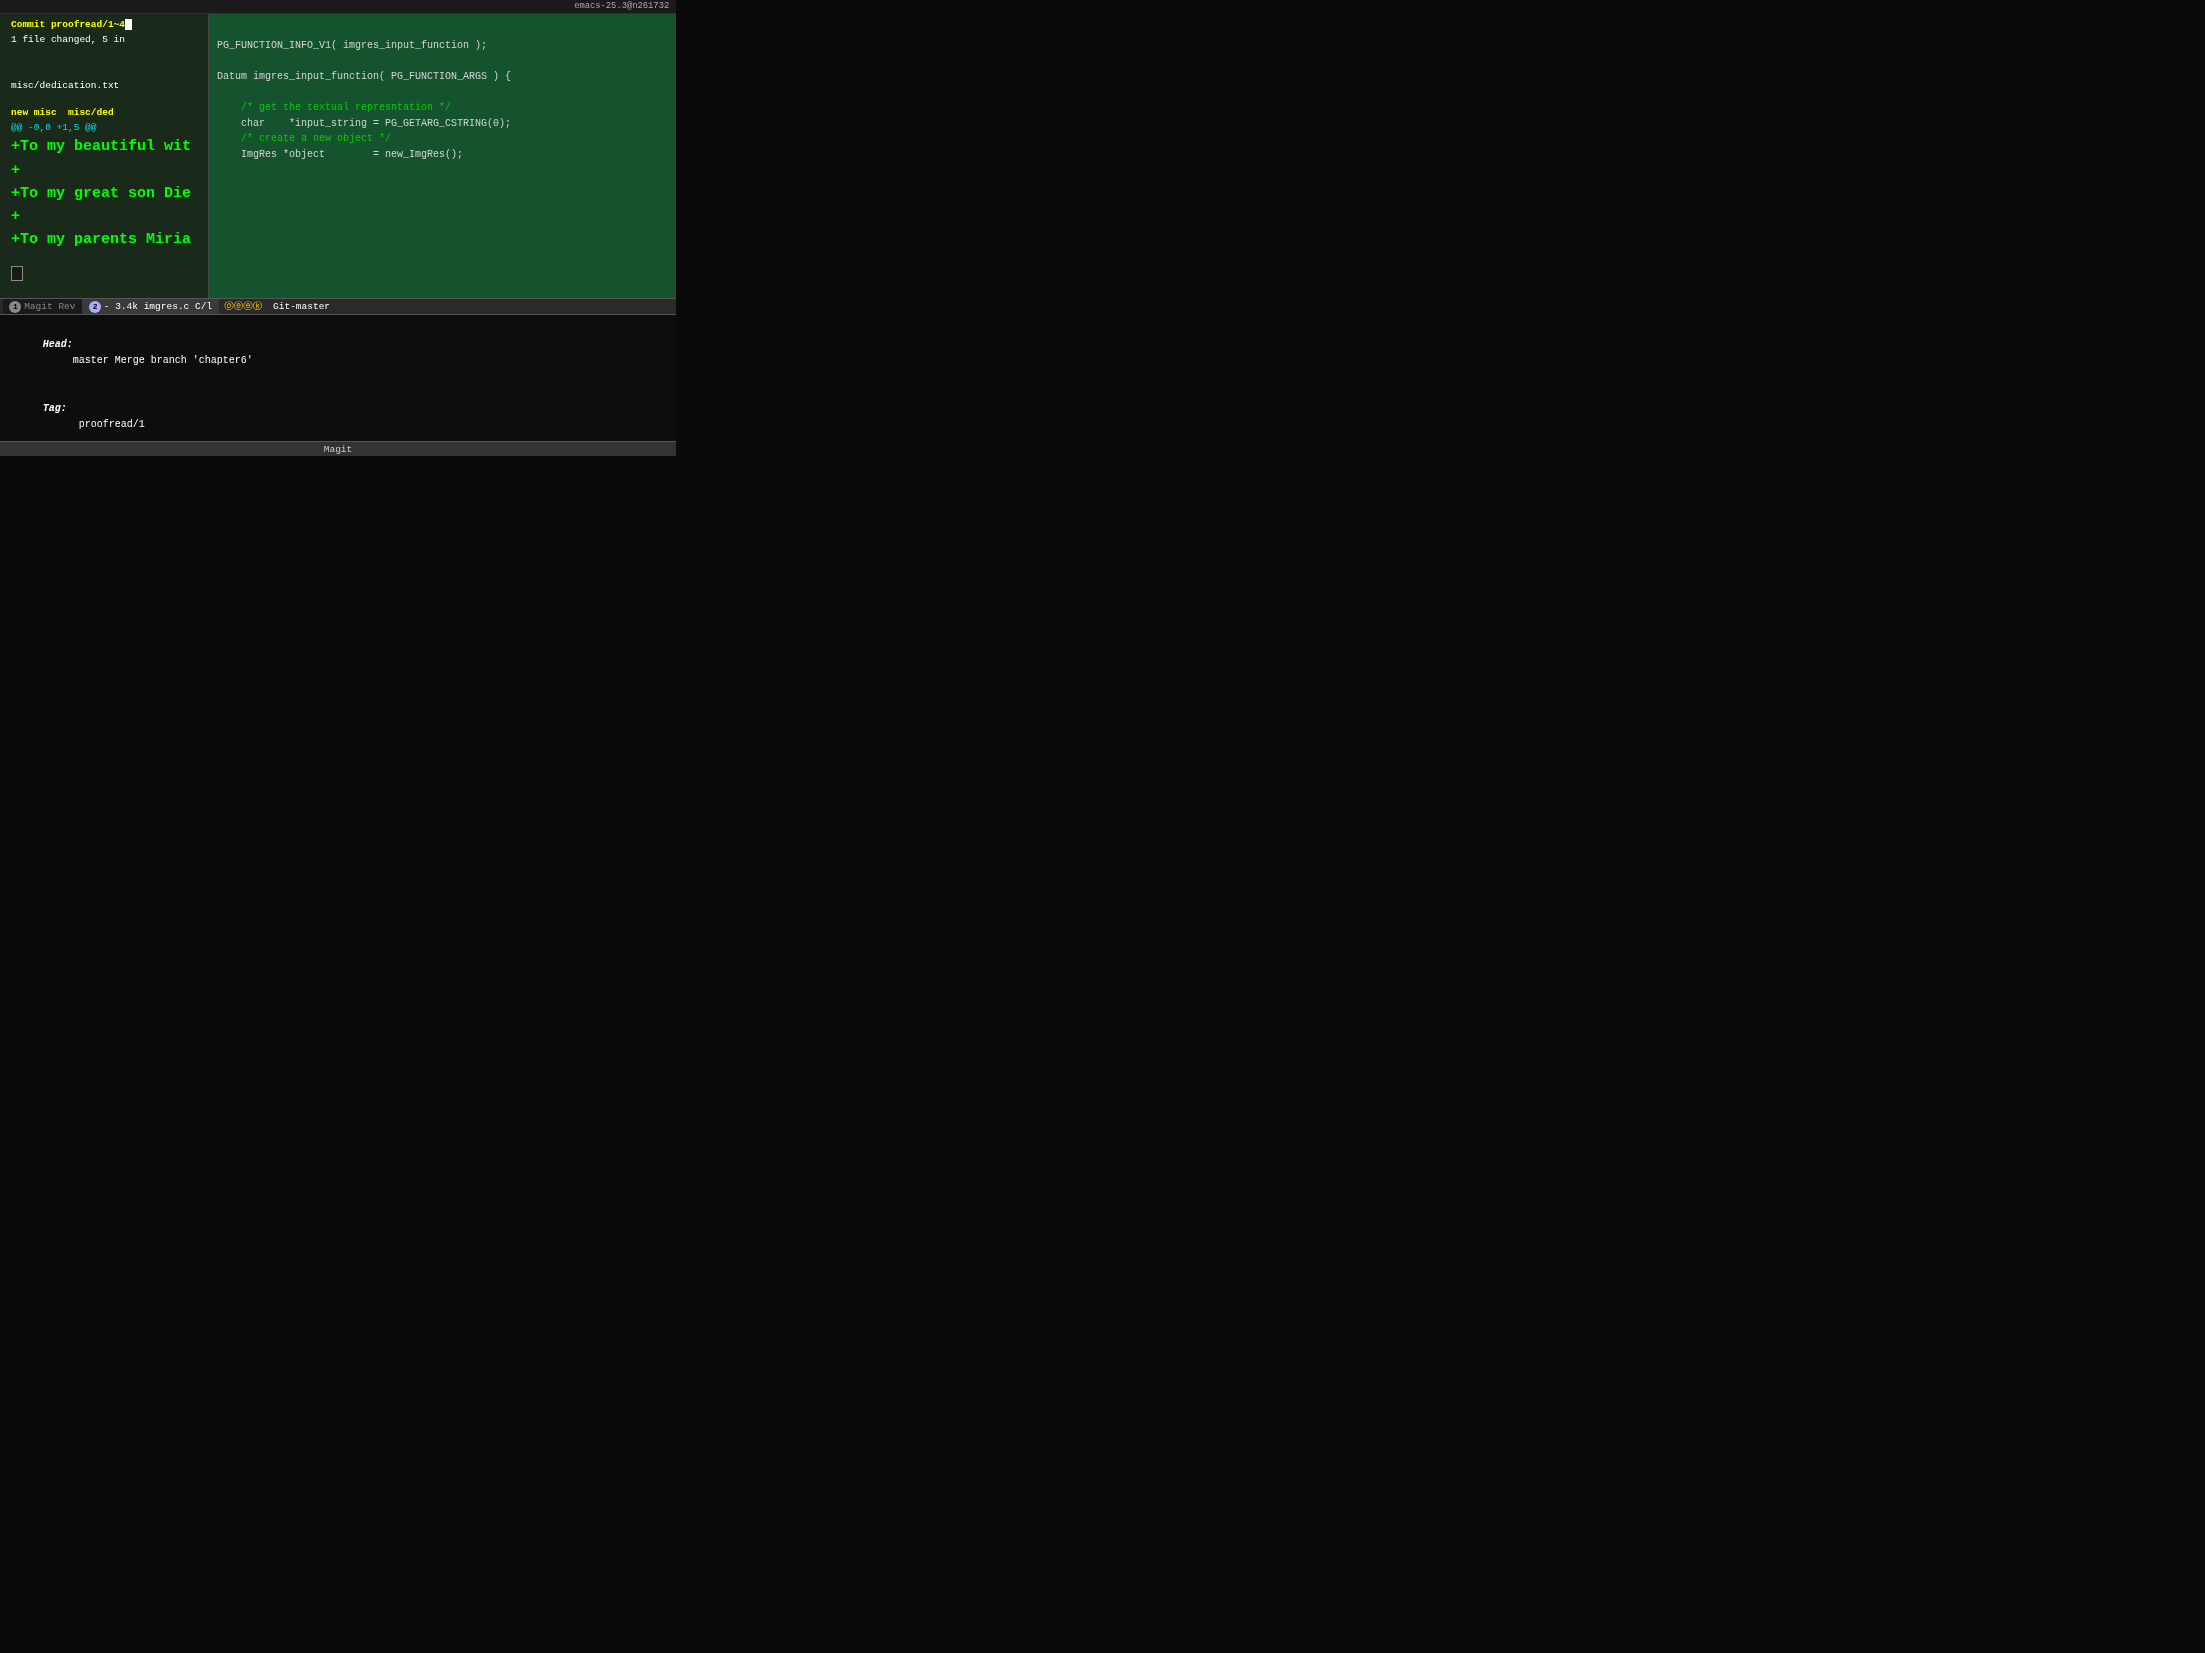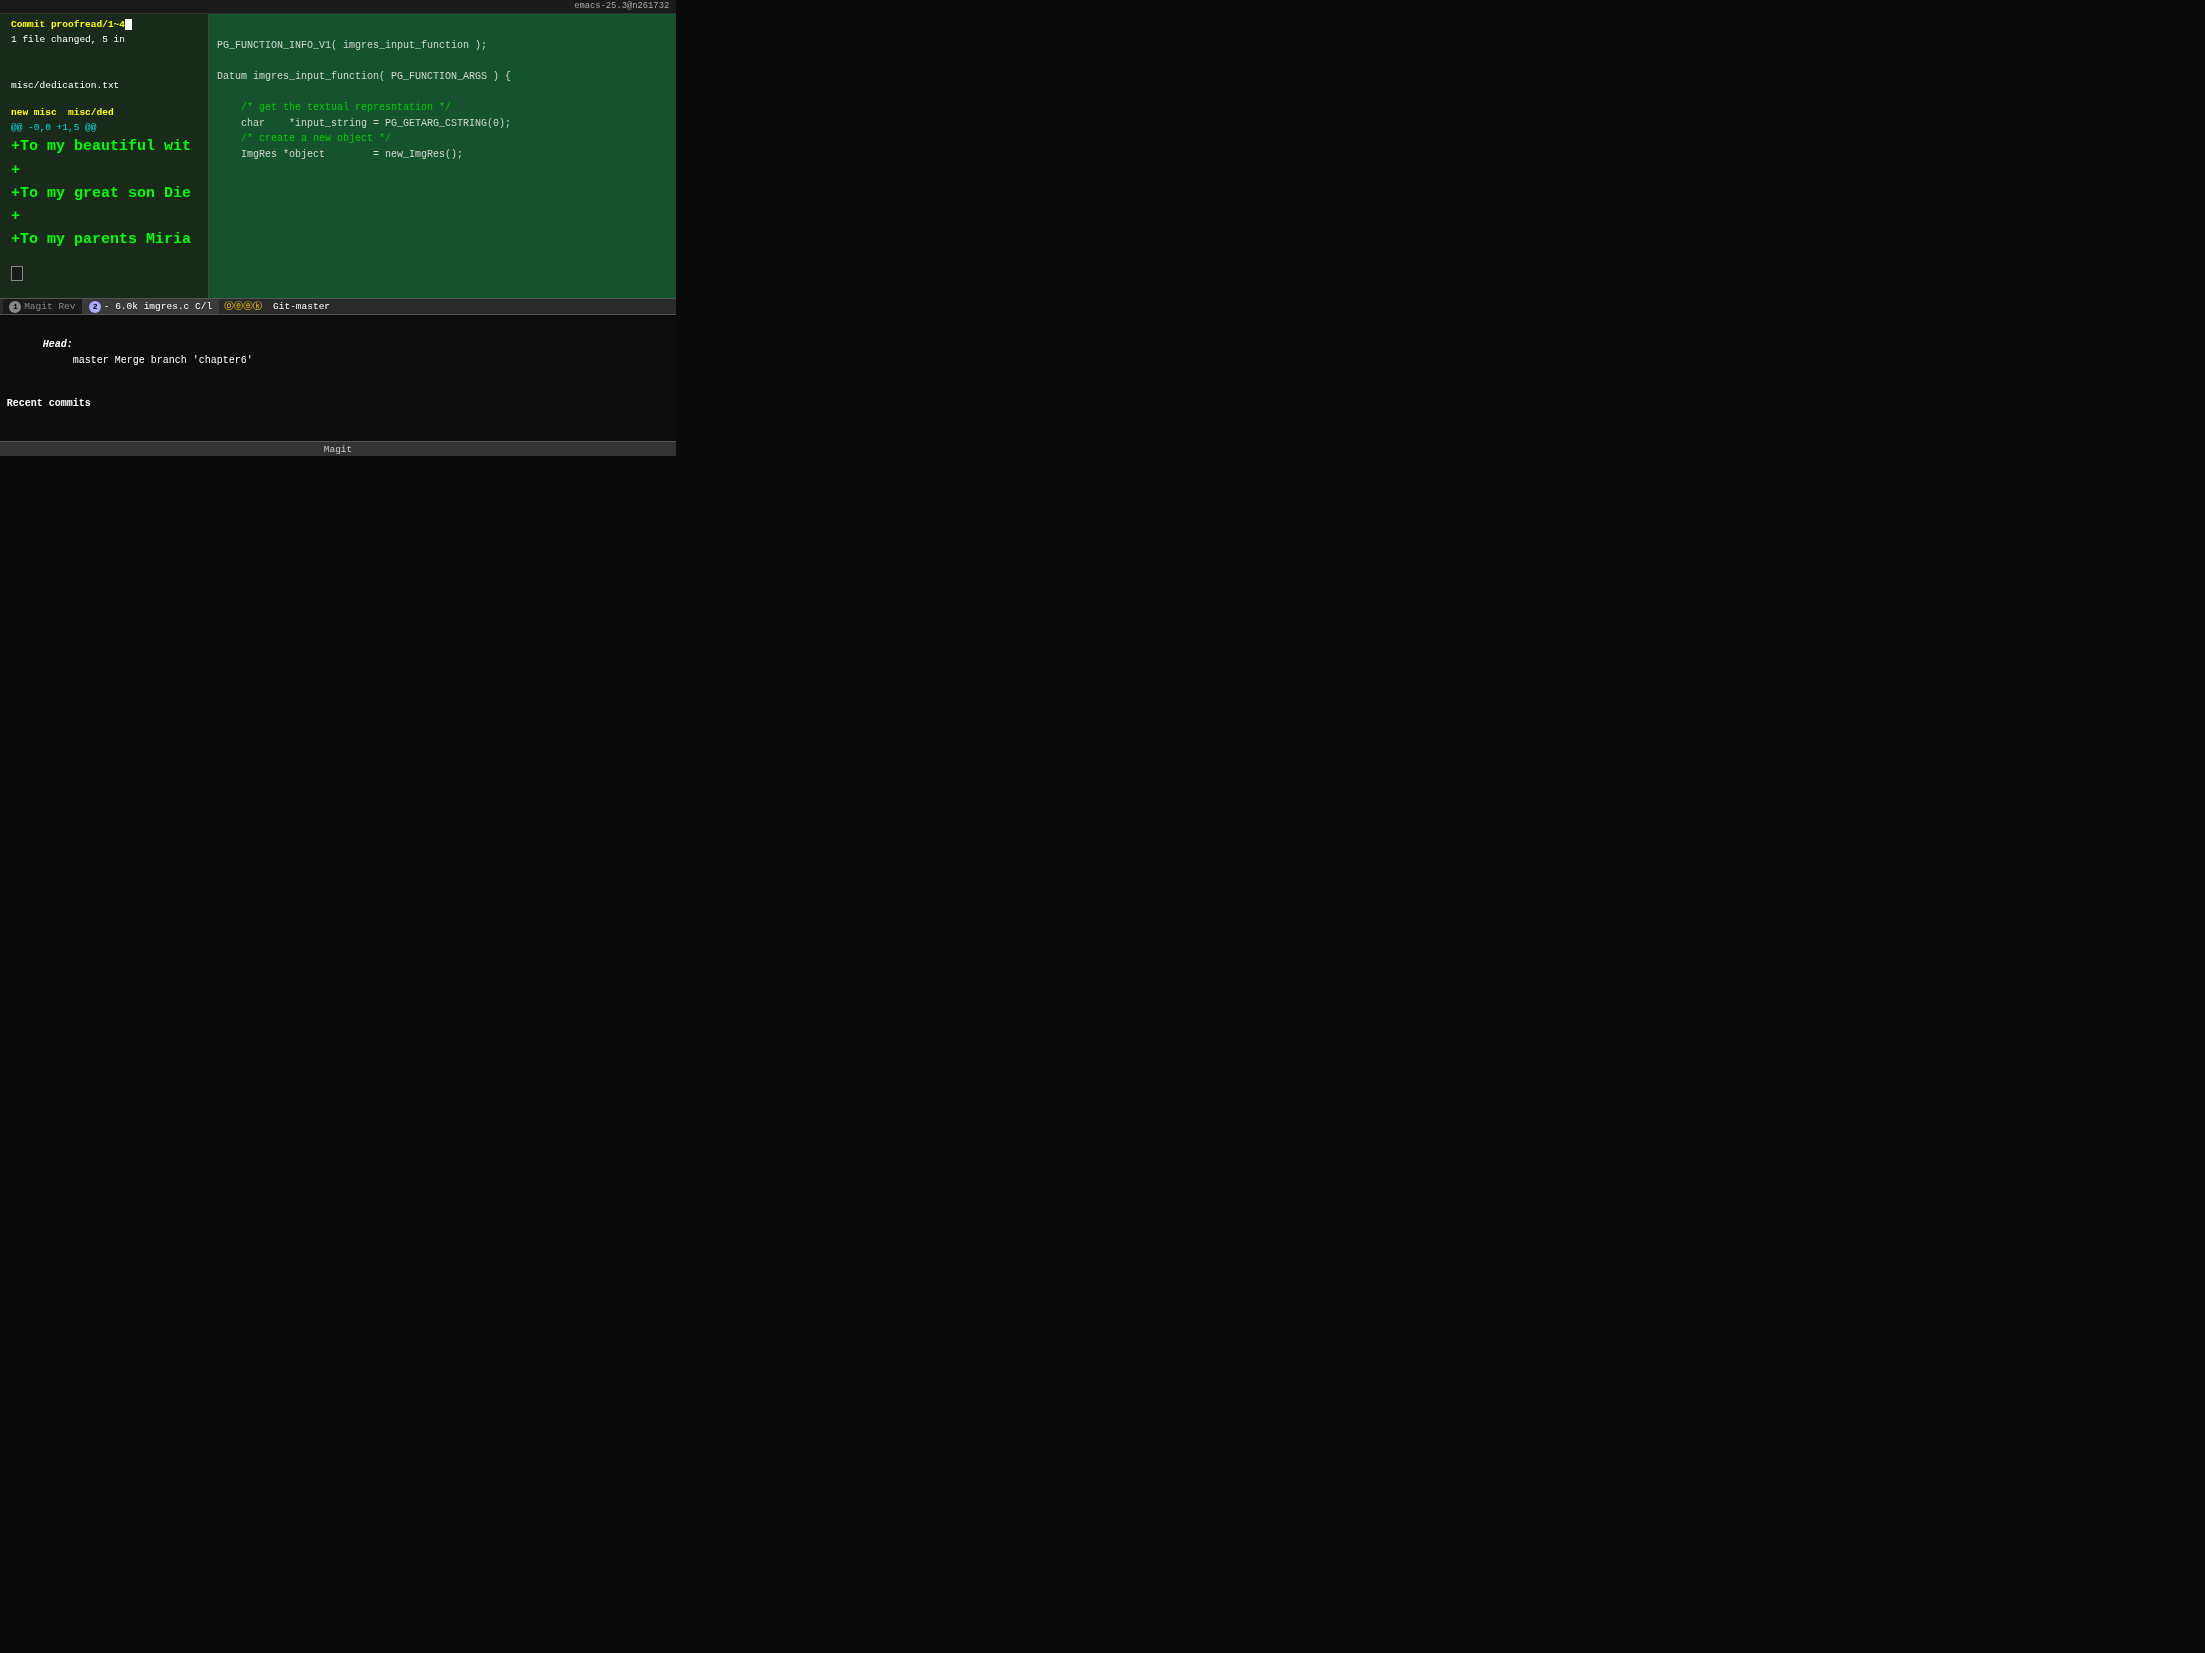--- a/index.html
+++ b/index.html
@@ -258,34 +258,38 @@
     </div>
   </div>
 
   <div class="mode-line">
     <div class="mode-tab mode-tab-inactive">
       <span class="tab-num tab-num-1">1</span>
       <span>Magit Rev</span>
     </div>
     <div class="mode-tab mode-tab-active">
       <span class="tab-num tab-num-2">2</span>
-      <span>- 6.0k imgres.c  C/l</span>
+      <span>- 3.4k imgres.c  C/l</span>
     </div>
     <div class="mode-info">
       <span style="color:#ffcc00">ⓞⓔⓔⓚ</span>
     </div>
     <div class="mode-branch">
       <span>Git-master</span>
     </div>
   </div>
 
   <div class="bottom-section">
     <div class="magit-line">
       <span class="magit-label">Head:</span>
       <span class="magit-value">     master Merge branch 'chapter6'</span>
+    </div>
+    <div class="magit-line">
+      <span class="magit-label">Tag:</span>
+      <span class="magit-value">      proofread/1</span>
     </div>
     <div class="blank-line" style="height:6.8px"></div>
     <div class="magit-section-header">Recent commits</div>
 
     <div class="magit-commit-line">
       
       
       
       
     </div>

